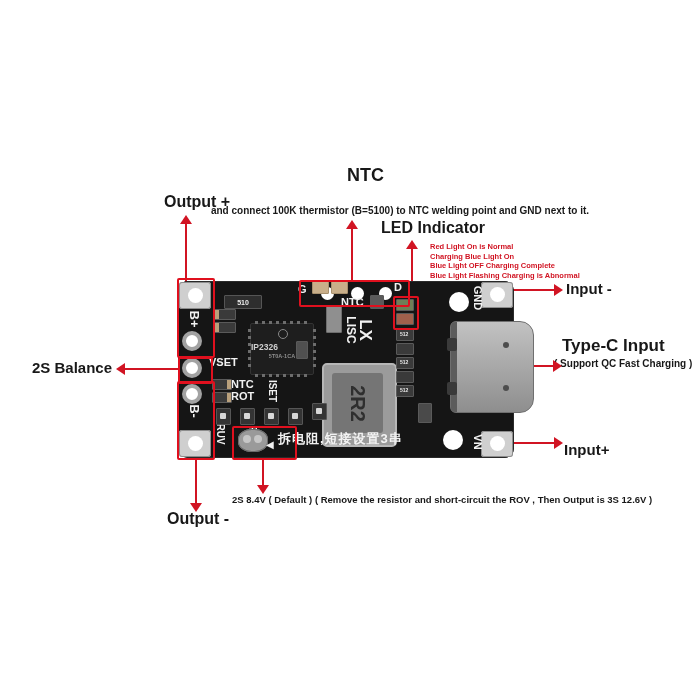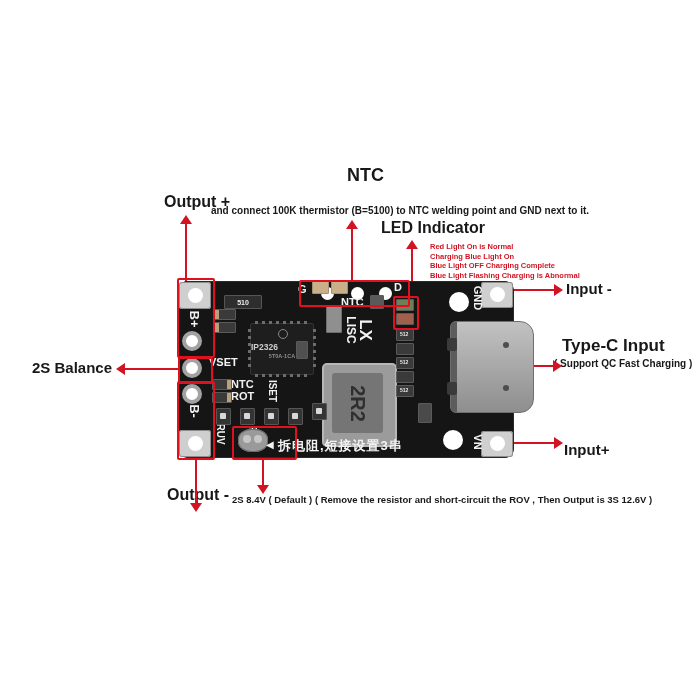--- a/index.html
+++ b/index.html
@@ -52,21 +52,21 @@
     <div>Blue Light OFF Charging Complete</div>
     <div>Blue Light Flashing Charging is Abnormal</div>
   </div>
 
   <div class="lbl" style="left:566px;top:280px;font-size:15px;text-align:right;">Input -</div>
   <div class="lbl" style="left:562px;top:336px;font-size:17px;">Type-C Input</div>
   <div class="lbl" style="left:554px;top:358px;font-size:10px;">( Support QC Fast Charging )</div>
   <div class="lbl" style="left:564px;top:433px;font-size:15px;margin-top:8px;">Input+</div>
 
   <div class="lbl" style="left:32px;top:359px;font-size:15px;">2S Balance</div>
-  <div class="lbl" style="left:167px;top:486px;font-size:16px;">Output -</div>
+  <div class="lbl" style="left:167px;top:510px;font-size:16px;">Output -</div>
   <div class="lbl" style="left:232px;top:494px;font-size:9.5px;">2S 8.4V ( Default )   ( Remove the resistor and short-circuit the ROV , Then Output is 3S 12.6V )</div>
 
   <div class="aline-v" style="left:185px;top:224px;height:66px;"></div>
   <div class="head head-up" style="left:180px;top:215px;"></div>
 
   <div class="aline-v" style="left:351px;top:229px;height:54px;"></div>
   <div class="head head-up" style="left:346px;top:220px;"></div>
 
   <div class="aline-v" style="left:411px;top:249px;height:34px;"></div>
   <div class="head head-up" style="left:406px;top:240px;"></div>
@@ -200,21 +200,21 @@
     <div class="dotres" style="left:110px;top:127px;"></div>
     <div class="dotres" style="left:134px;top:122px;"></div>
     <div class="smd" style="left:240px;top:122px;width:12px;height:18px;background:#4a4a4a;"></div>
 
     <div class="abs" style="left:60px;top:148px;width:30px;height:23px;background:#9a9a9a;border-radius:45%;box-shadow:0 0 0 1px #6a6a6a inset;">
       <div class="abs" style="left:5px;top:6px;width:8px;height:8px;background:#c6c6c6;border-radius:50%;"></div>
       <div class="abs" style="left:16px;top:6px;width:8px;height:8px;background:#c6c6c6;border-radius:50%;"></div>
     </div>
 
     <div class="silk" style="left:88px;top:158px;font-size:10px;">◀</div>
-    <div class="silk" style="left:100px;top:156px;font-size:13px;letter-spacing:1px;">拆电阻,短接设置3串</div>
+    <div class="silk" style="left:100px;top:149px;font-size:13px;letter-spacing:1px;">拆电阻,短接设置3串</div>
 
     <div class="redbox" style="left:-1px;top:-3px;width:34px;height:76px;"></div>
     <div class="redbox" style="left:0px;top:76px;width:31px;height:23px;"></div>
     <div class="redbox" style="left:-1px;top:100px;width:34px;height:75px;"></div>
     <div class="redbox" style="left:121px;top:-1px;width:107px;height:23px;"></div>
     <div class="redbox" style="left:215px;top:15px;width:22px;height:30px;"></div>
     <div class="redbox" style="left:54px;top:145px;width:61px;height:30px;"></div>
   </div>
 
 </div>

